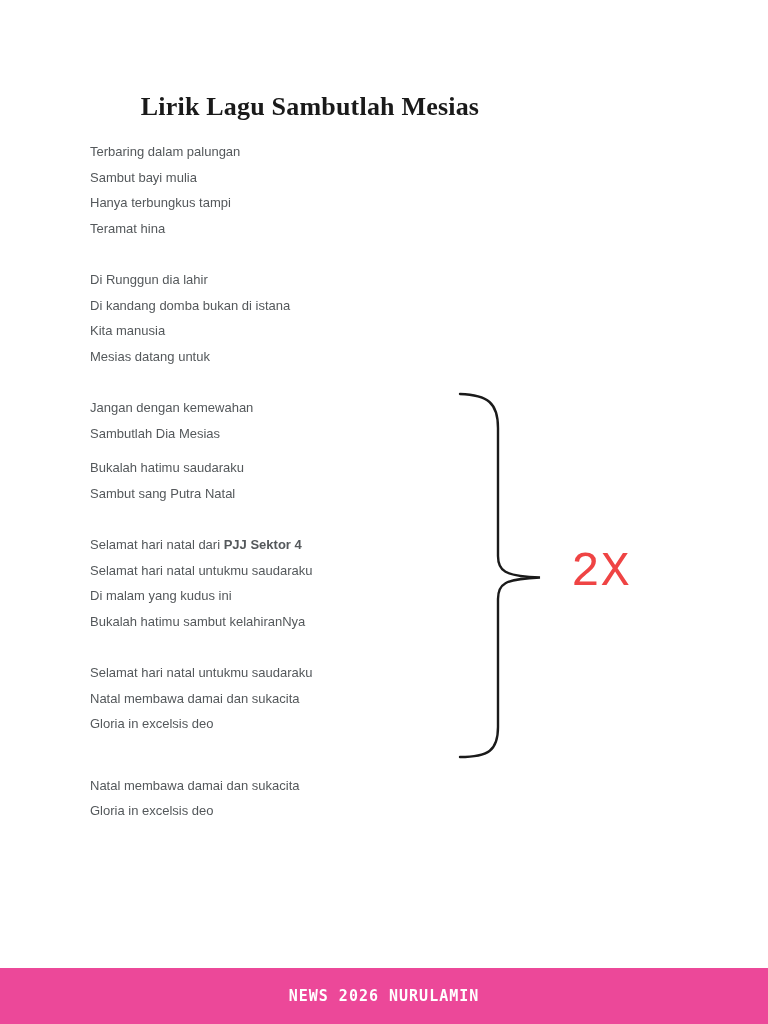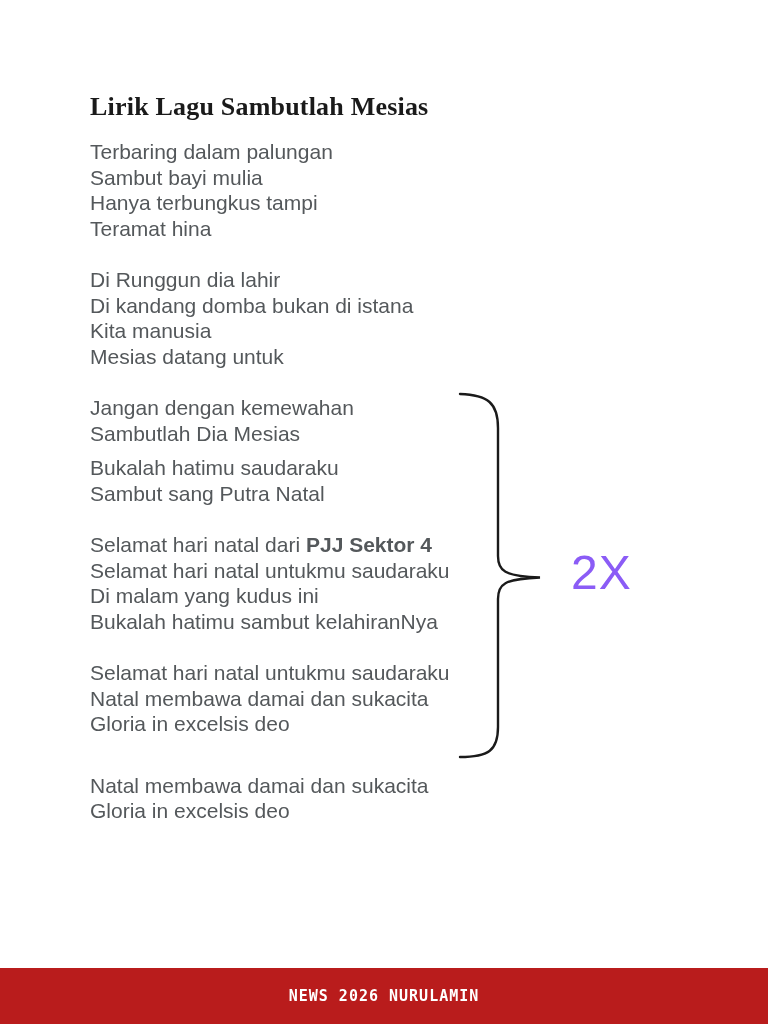--- a/index.html
+++ b/index.html
@@ -24,23 +24,24 @@
     width: 440px;
   }
   .doc-title {
     font-family: "Liberation Serif", serif;
     font-weight: bold;
     font-size: 26px;
     line-height: 30px;
     color: #1a1a1a;
     margin: 0 0 17px 0;
     letter-spacing: 0.2px;
+    text-align: center;
   }
   .stanza {
-    font-size: 21px;
+    font-size: 13px;
     line-height: 25.5px;
     color: #54585b;
     margin: 0 0 26px 0;
   }
   
   .stanzas .stanza:nth-child(3) { margin-bottom: 9px; }
   .stanzas .stanza:nth-child(6) { margin-bottom: 36px; }
   .line { white-space: nowrap; }
   .bold { font-weight: bold; text-align: right; }
   .repeat-brace {
@@ -49,31 +50,31 @@
     top: 388px;
     width: 100px;
     height: 378px;
   }
   .repeat-label {
     position: absolute;
     left: 571px;
     top: 548px;
     font-size: 48px;
     line-height: 49px;
-    color: #8b5cf6;
-    font-family: Liberation Sans, sans-serif;
+    color: #ef4444;
+    font-family: Liberation Mono, monospace;
     letter-spacing: 1px;
   }
   .watermark-bar {
     position: absolute;
     left: 0;
     top: 968px;
     width: 768px;
     height: 56px;
-    background: #b91c1c;
+    background: #ec4899;
     display: flex;
     align-items: center;
     justify-content: center;
   }
   .watermark-text {
     color: #ffffff;
     font-family: "DejaVu Sans Mono", monospace;
     font-weight: bold;
     font-size: 15px;
     letter-spacing: 1px;

